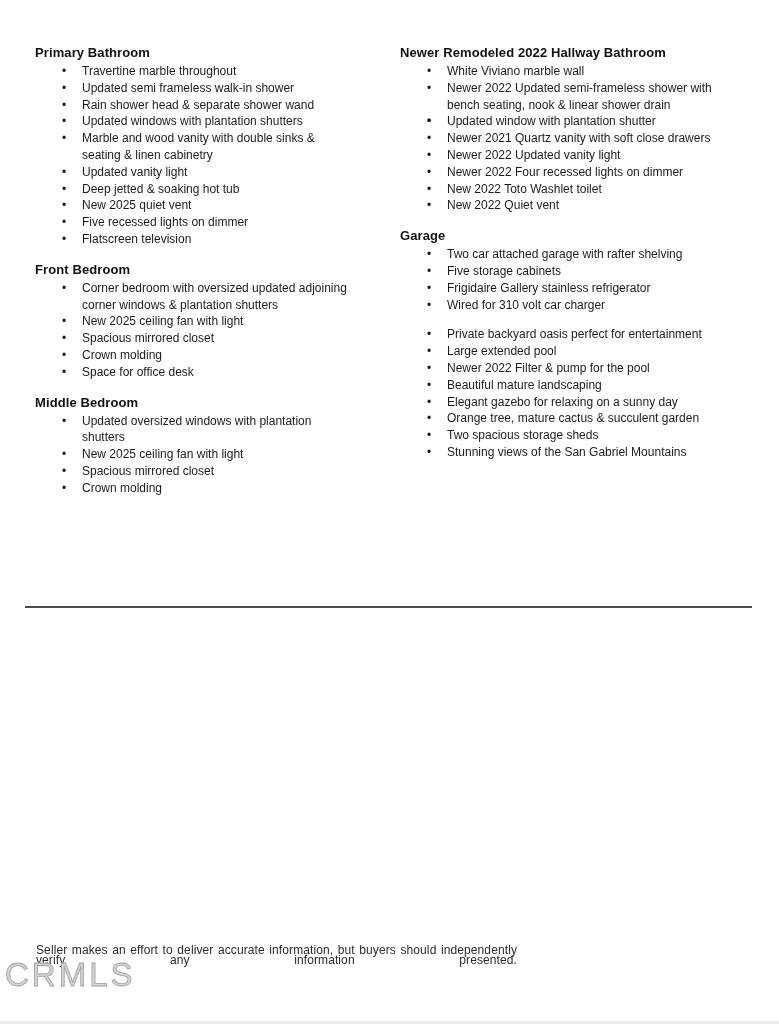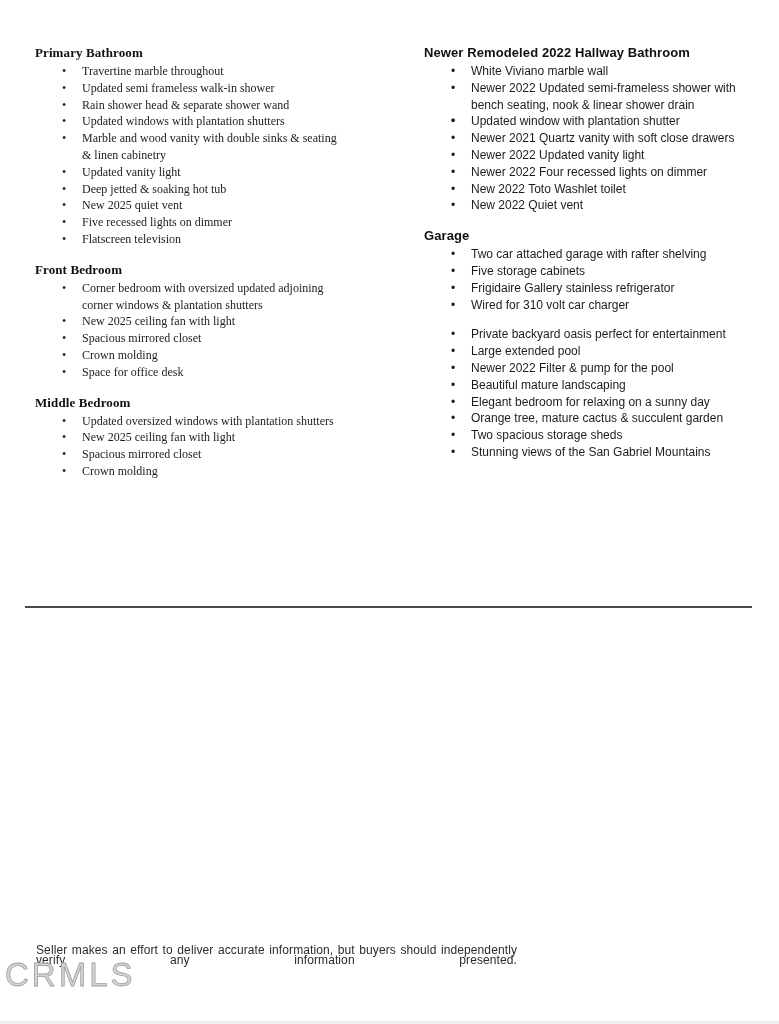--- a/index.html
+++ b/index.html
@@ -10,22 +10,22 @@
     background: #ffffff;
     font-family: "Liberation Sans", sans-serif;
     color: #1a1a1a;
     overflow: hidden;
   }
   .columns {
     display: flex;
     align-items: flex-start;
     padding-top: 44px;
   }
-  .col-left  { margin-left: 35px; width: 313px; font-family: Liberation Serif, serif; }
-  .col-right { margin-left: 76px; width: 327px; }
+  .col-left  { margin-left: 35px; width: 313px; }
+  .col-right { margin-left: 52px; width: 327px; }
   .feature-section { margin-bottom: 13px; }
   .section-heading {
     font-size: 13px;
     font-weight: 700;
     line-height: 17px;
     margin: 0 0 2px 0;
     color: #111111;
     letter-spacing: 0.1px;
   }
   ul.feature-list { list-style: none; margin: 0; padding: 0; }
@@ -157,21 +157,21 @@
           <li class="feature-item"><span class="bullet">•</span><span>Wired for 310 volt car charger</span></li>
         </ul>
       </section>
 
       <section class="feature-section">
         <ul class="feature-list">
           <li class="feature-item"><span class="bullet">•</span><span>Private backyard oasis perfect for entertainment</span></li>
           <li class="feature-item"><span class="bullet">•</span><span>Large extended pool</span></li>
           <li class="feature-item"><span class="bullet">•</span><span>Newer 2022 Filter &amp; pump for the pool</span></li>
           <li class="feature-item"><span class="bullet">•</span><span>Beautiful mature landscaping</span></li>
-          <li class="feature-item"><span class="bullet">•</span><span>Elegant bedroom for relaxing on a sunny day</span></li>
+          <li class="feature-item"><span class="bullet">•</span><span>Elegant gazebo for relaxing on a sunny day</span></li>
           <li class="feature-item"><span class="bullet">•</span><span>Orange tree, mature cactus &amp; succulent garden</span></li>
           <li class="feature-item"><span class="bullet">•</span><span>Two spacious storage sheds</span></li>
           <li class="feature-item"><span class="bullet">•</span><span>Stunning views of the San Gabriel Mountains</span></li>
         </ul>
       </section>
 
     </div>
   </div>
 
   <div class="divider"></div>

